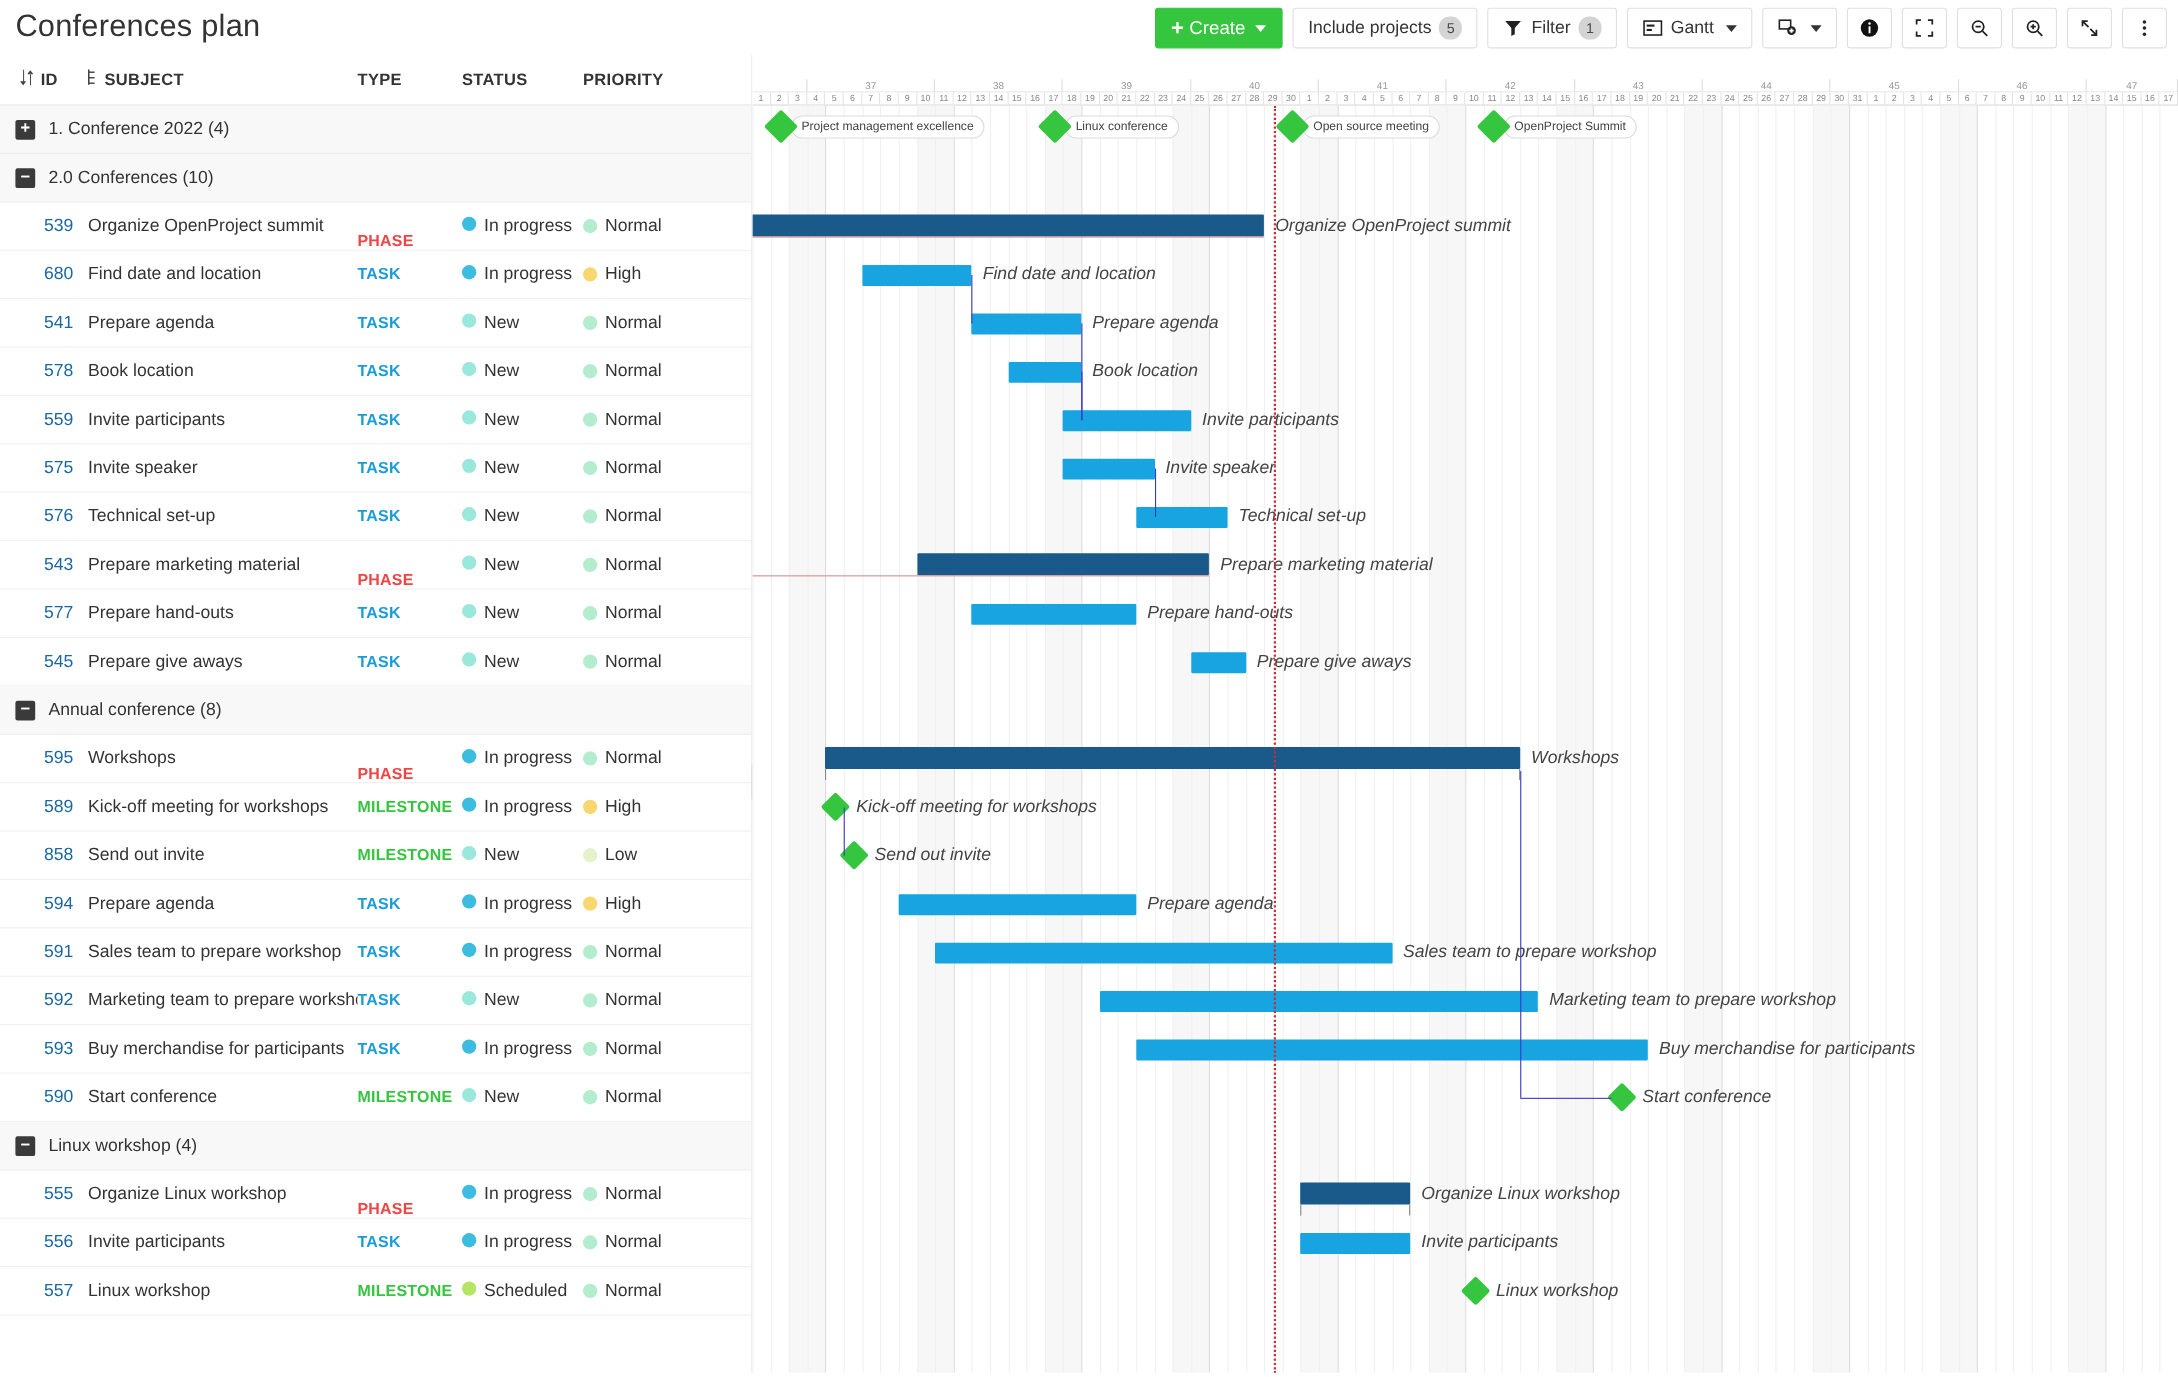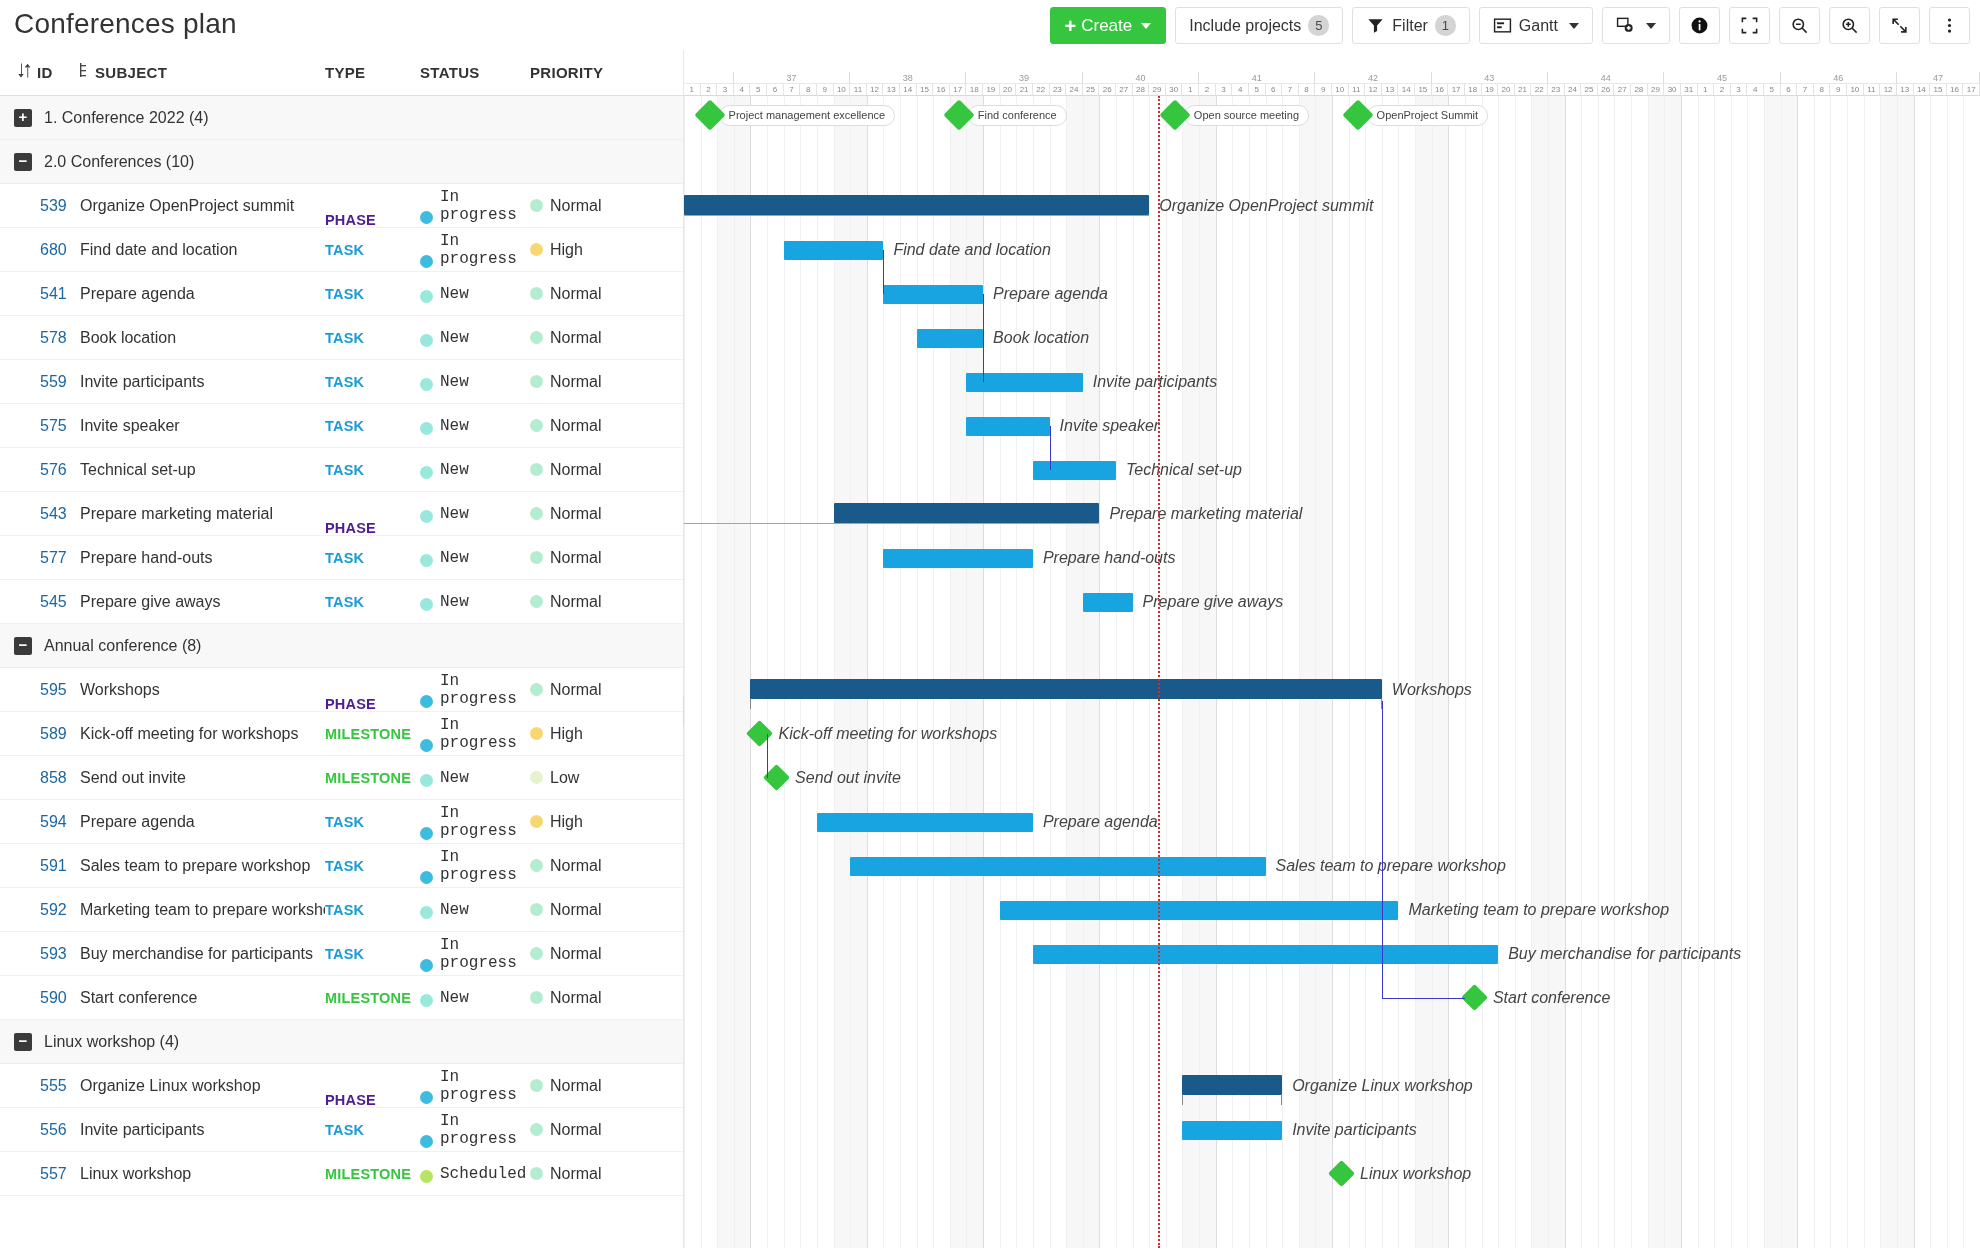--- a/index.html
+++ b/index.html
@@ -77,24 +77,24 @@
   }
   .toggle span { display: block; margin-top: -2px; }
 
   .row {
     height: 44px; display: flex; align-items: center;
     border-bottom: 1px solid #f0f0f0; font-size: 16px; color: #333;
   }
   .c-id { width: 80px; padding-left: 40px; color: #1a67a3; }
   .c-subject { width: 245px; padding-right: 8px; white-space: nowrap; overflow: hidden; }
   .c-type { width: 95px; font-weight: 700; font-size: 14.5px; letter-spacing: .2px; }
-  .t-PHASE { color: #4c1d95; margin-top: 28px; }
+  .t-PHASE { color: #ef4444; margin-top: 28px; }
   .t-TASK { color: #1a9cd8; }
   .t-MILESTONE { color: #35c53f; }
-  .c-status { width: 110px; display: flex; align-items: flex-end; gap: 7px; font-family: Liberation Mono, monospace; }
+  .c-status { width: 110px; display: flex; align-items: flex-start; gap: 7px; }
   .c-priority { width: 120px; display: flex; align-items: center; gap: 7px; }
   .dot { width: 13px; height: 13px; border-radius: 50%; flex: none; display:block; }
 
   
   #splitter-handle {
     position: absolute; left: 683px; top: 645px; width: 5px; height: 32px;
     background: #d9d9d9; border-radius: 2px; cursor: col-resize;
   }
 
   
@@ -793,21 +793,21 @@
         <div class="gcol line" style="left: 1279.38px; width: 16.6154px;"></div>
       </div>
     <div id="todayline" style="left: 473.538px;"></div>
     <div id="ms-band">
         <div class="ms-mark" style="left: 14.6154px;">
           <div class="dia"></div>
           <div class="pill">Project management excellence</div>
         </div>
         <div class="ms-mark" style="left: 263.846px;">
           <div class="dia"></div>
-          <div class="pill">Find conference</div>
+          <div class="pill">Linux conference</div>
         </div>
         <div class="ms-mark" style="left: 479.846px;">
           <div class="dia"></div>
           <div class="pill">Open source meeting</div>
         </div>
         <div class="ms-mark" style="left: 662.615px;">
           <div class="dia"></div>
           <div class="pill">OpenProject Summit</div>
         </div>
       </div>

